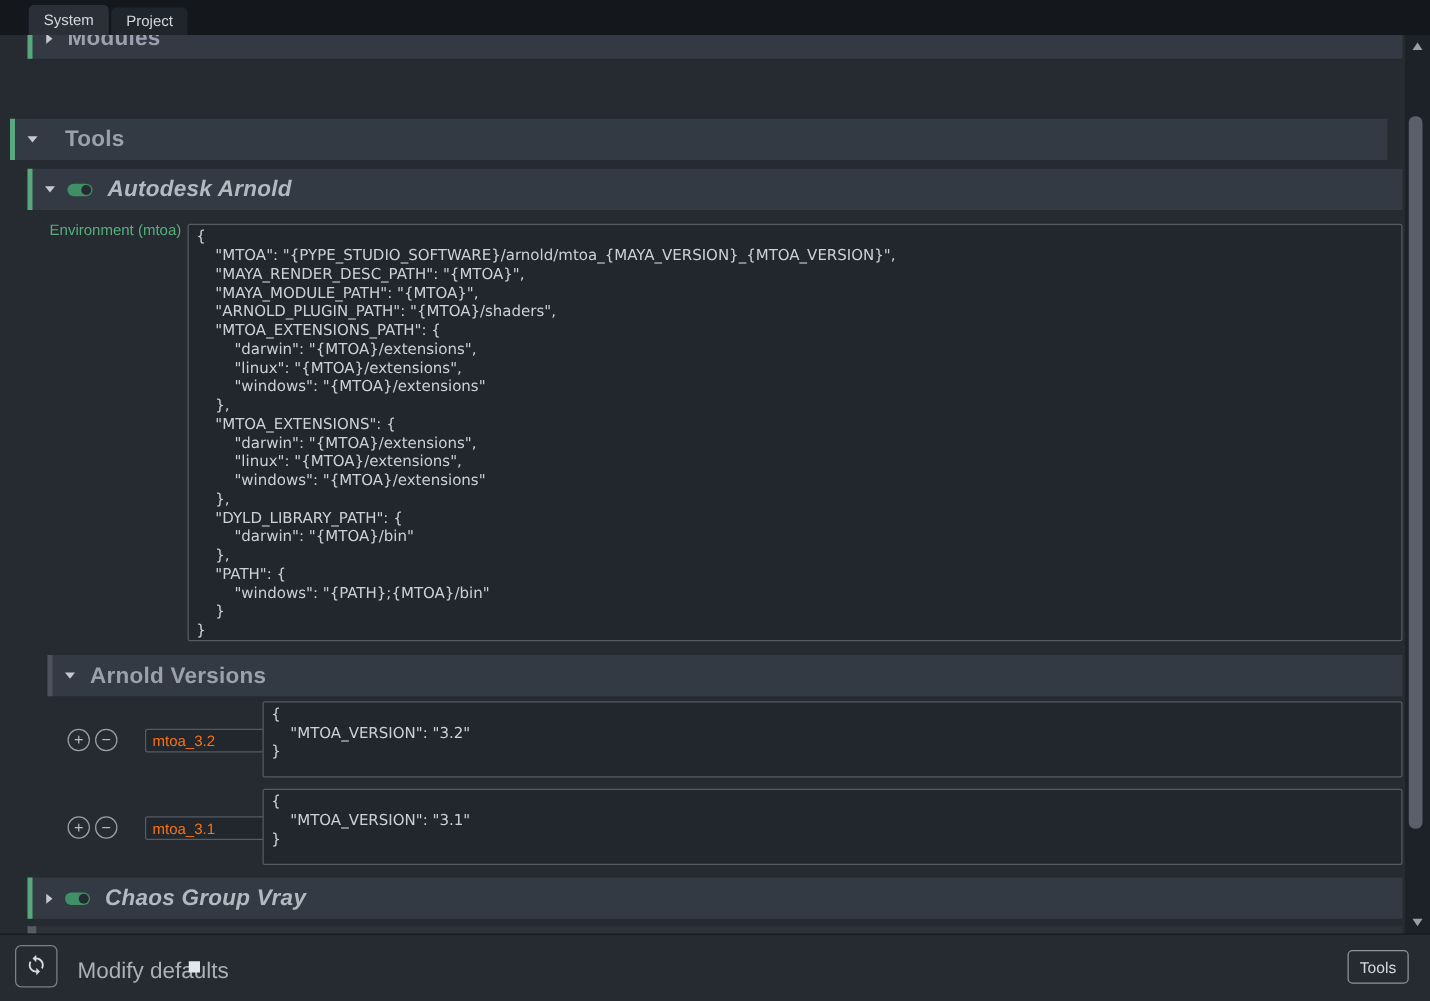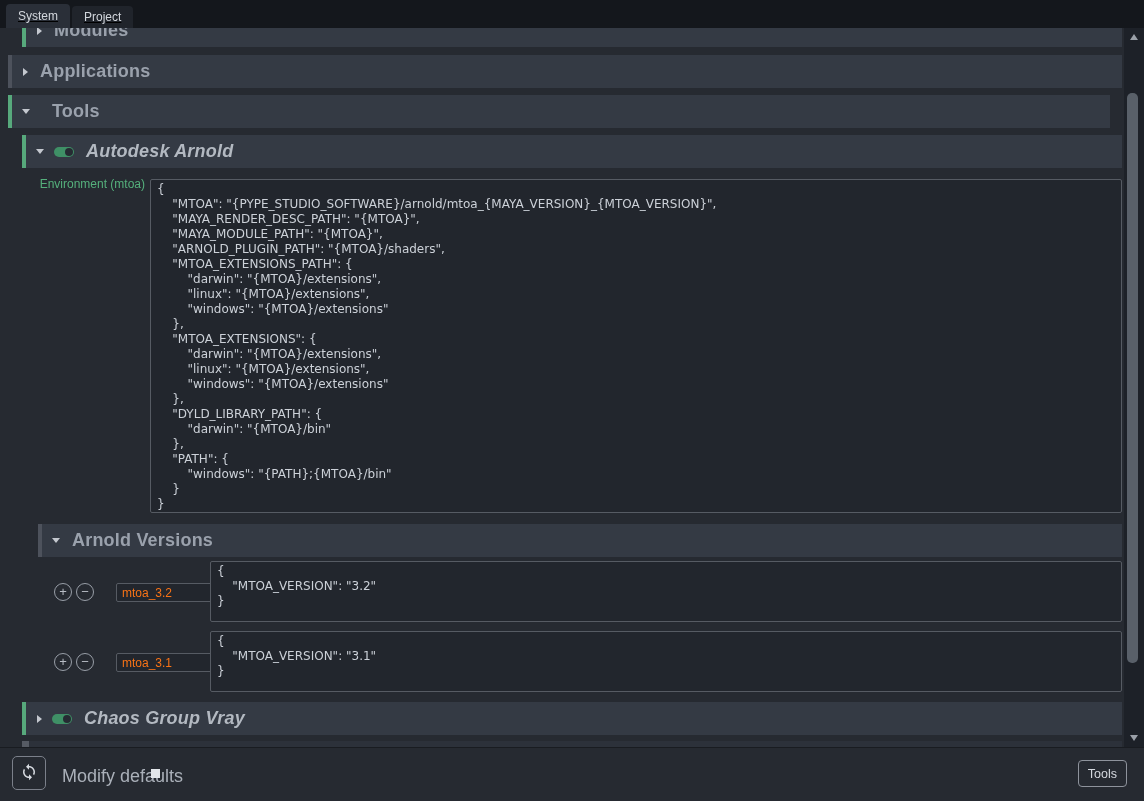--- a/index.html
+++ b/index.html
@@ -1,20 +1,20 @@
 <!DOCTYPE html>
 <html><head>
 <meta charset="utf-8">
 <style>
   * { margin:0; padding:0; box-sizing:border-box; }
   html,body { width:1144px; height:801px; background:#14171c; font-family:"Liberation Sans","DejaVu Sans",sans-serif; }
   .app { position:relative; width:1144px; height:801px; background:#14171c; overflow:hidden; }
 
   
-  .tabbar { position:absolute; top:0; left:0; right:0; height:28px; background:#14171c; display:flex; align-items:flex-end; padding-left:6px;text-decoration:underline; }
+  .tabbar { position:absolute; top:0; left:0; right:0; height:28px; background:#14171c; display:flex; align-items:flex-end; padding-left:23px; }
   .tab { height:24px; padding:0 12px; display:flex; align-items:center; font-size:12px; color:#d3d7dd; border-radius:4px 4px 0 0; margin-right:2px; cursor:default; }
   .tab.active { background:#2a2f38; }
   .tab.inactive { background:#20242b; height:22px; }
 
   
   .scroll-area { position:absolute; top:28px; left:0; width:1124px; height:719px; background:#262a31; overflow:hidden; }
 
   .section-hdr { position:absolute; height:33px; background:#343a44; display:flex; align-items:center; border-left:4px solid #4d525c; }
   .section-hdr.b-green { border-left-color:#57a97c; }
   .hdr-label { margin-left:12px; font-size:18px; font-weight:bold; color:#9aa1ac; letter-spacing:.2px; }
@@ -68,24 +68,20 @@
     <div class="tab inactive">Project</div>
   </div>
 
   <div class="scroll-area">
 
     <div class="section-hdr b-green" style="left:22px; right:2px; top:-14px;">
       <span class="tri-right"></span>
       <span class="hdr-label">Modules</span>
     </div>
 
-    <div class="section-hdr" style="left:8px; right:2px; top:27px;">
-      <span class="tri-right"></span>
-      <span class="hdr-label">Applications</span>
-    </div>
 
     <div class="section-hdr b-green" style="left:8px; right:14px; top:67px;gap:10px;">
       <span class="tri-down"></span>
       <span class="hdr-label">Tools</span>
     </div>
 
     <div class="section-hdr b-green" style="left:22px; right:2px; top:107px;">
       <span class="tri-down"></span>
       <span class="toggle"></span>
       <span class="hdr-label bright">Autodesk Arnold</span>

